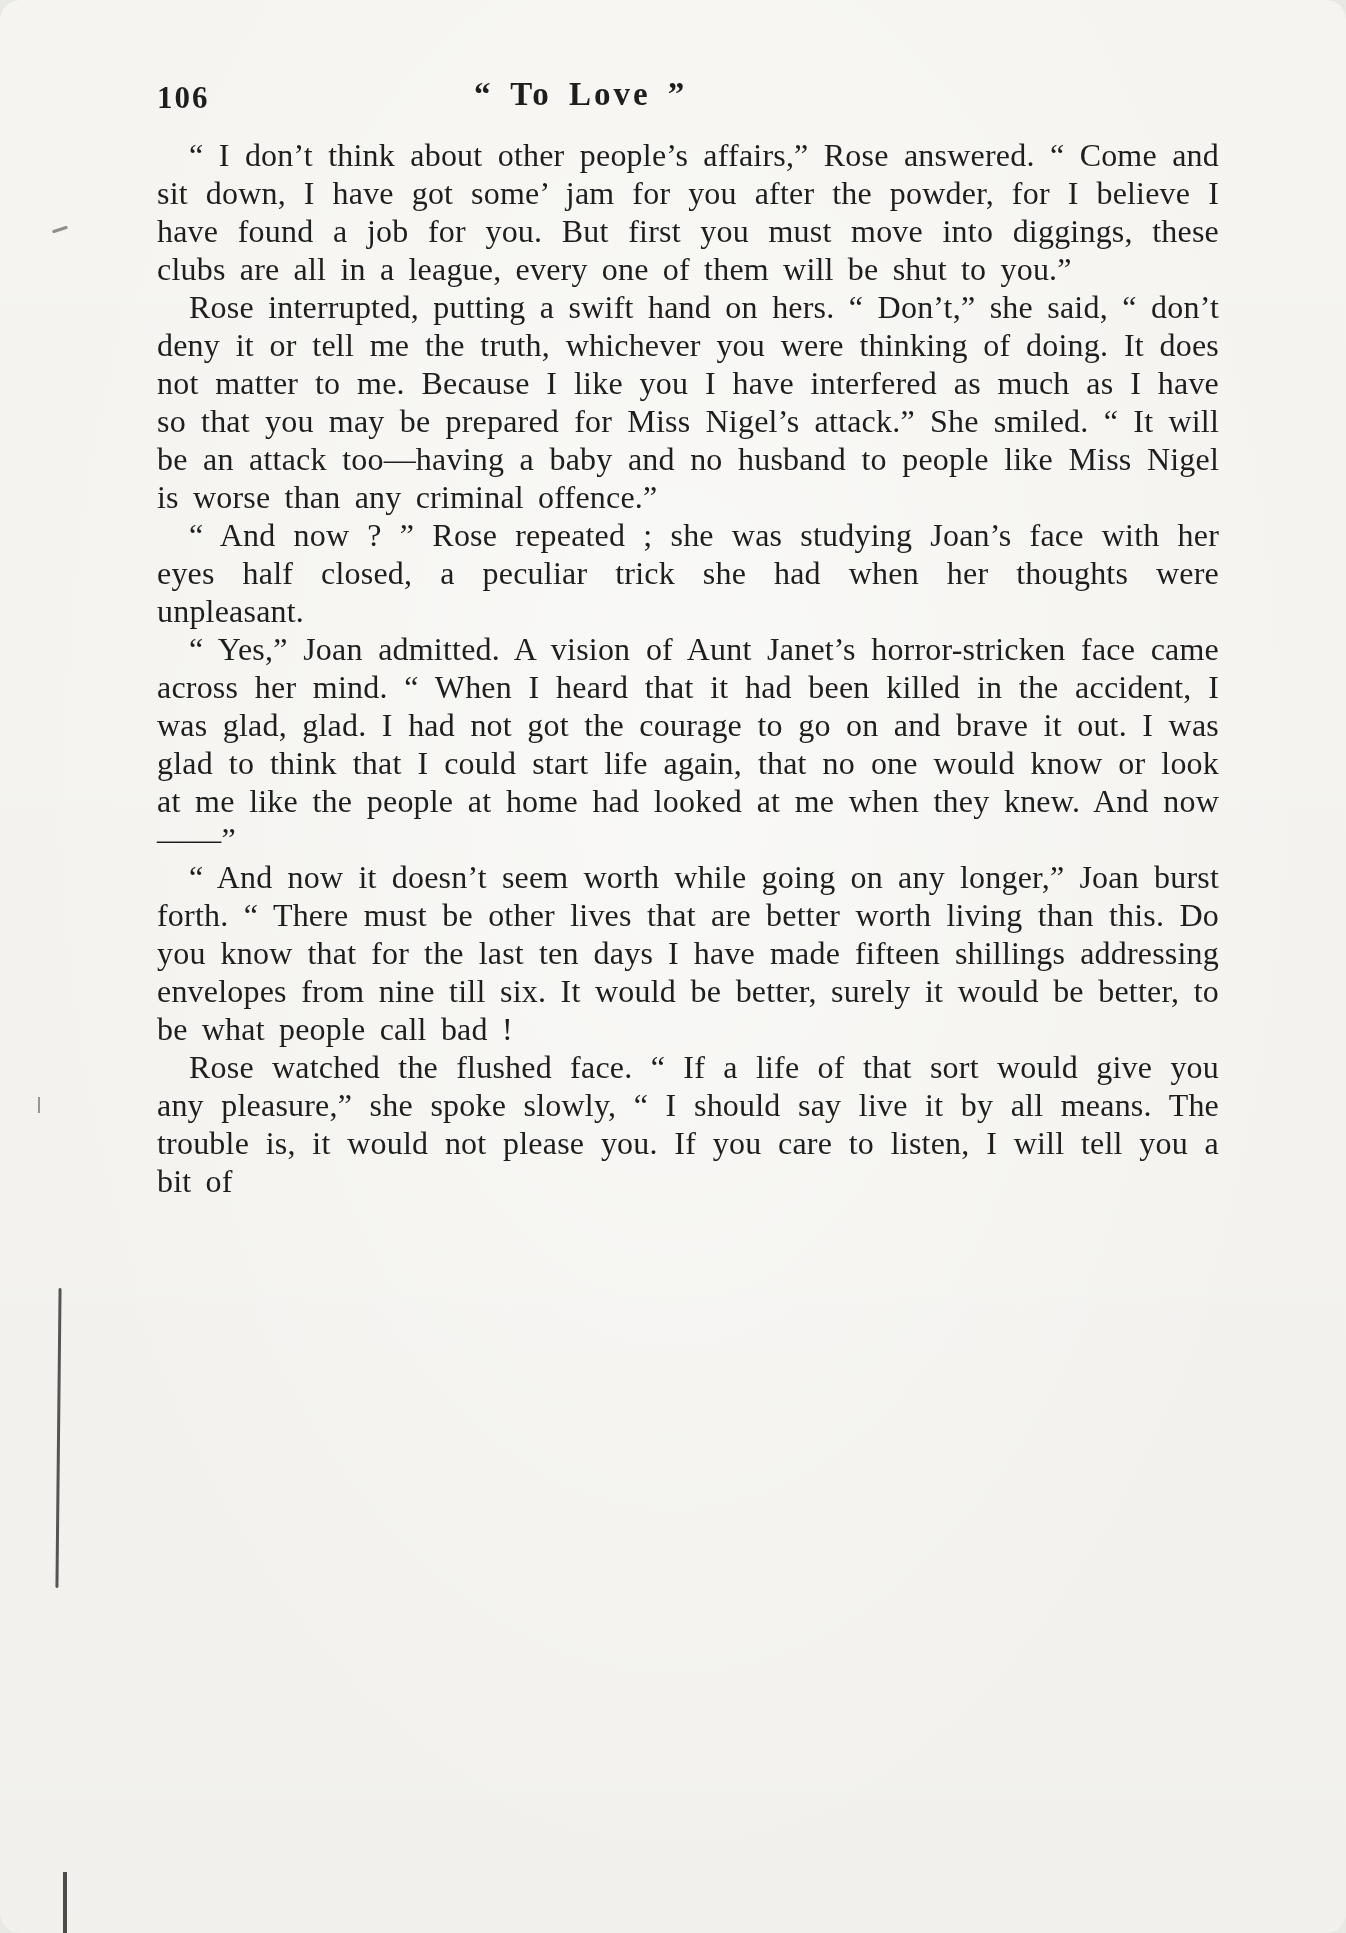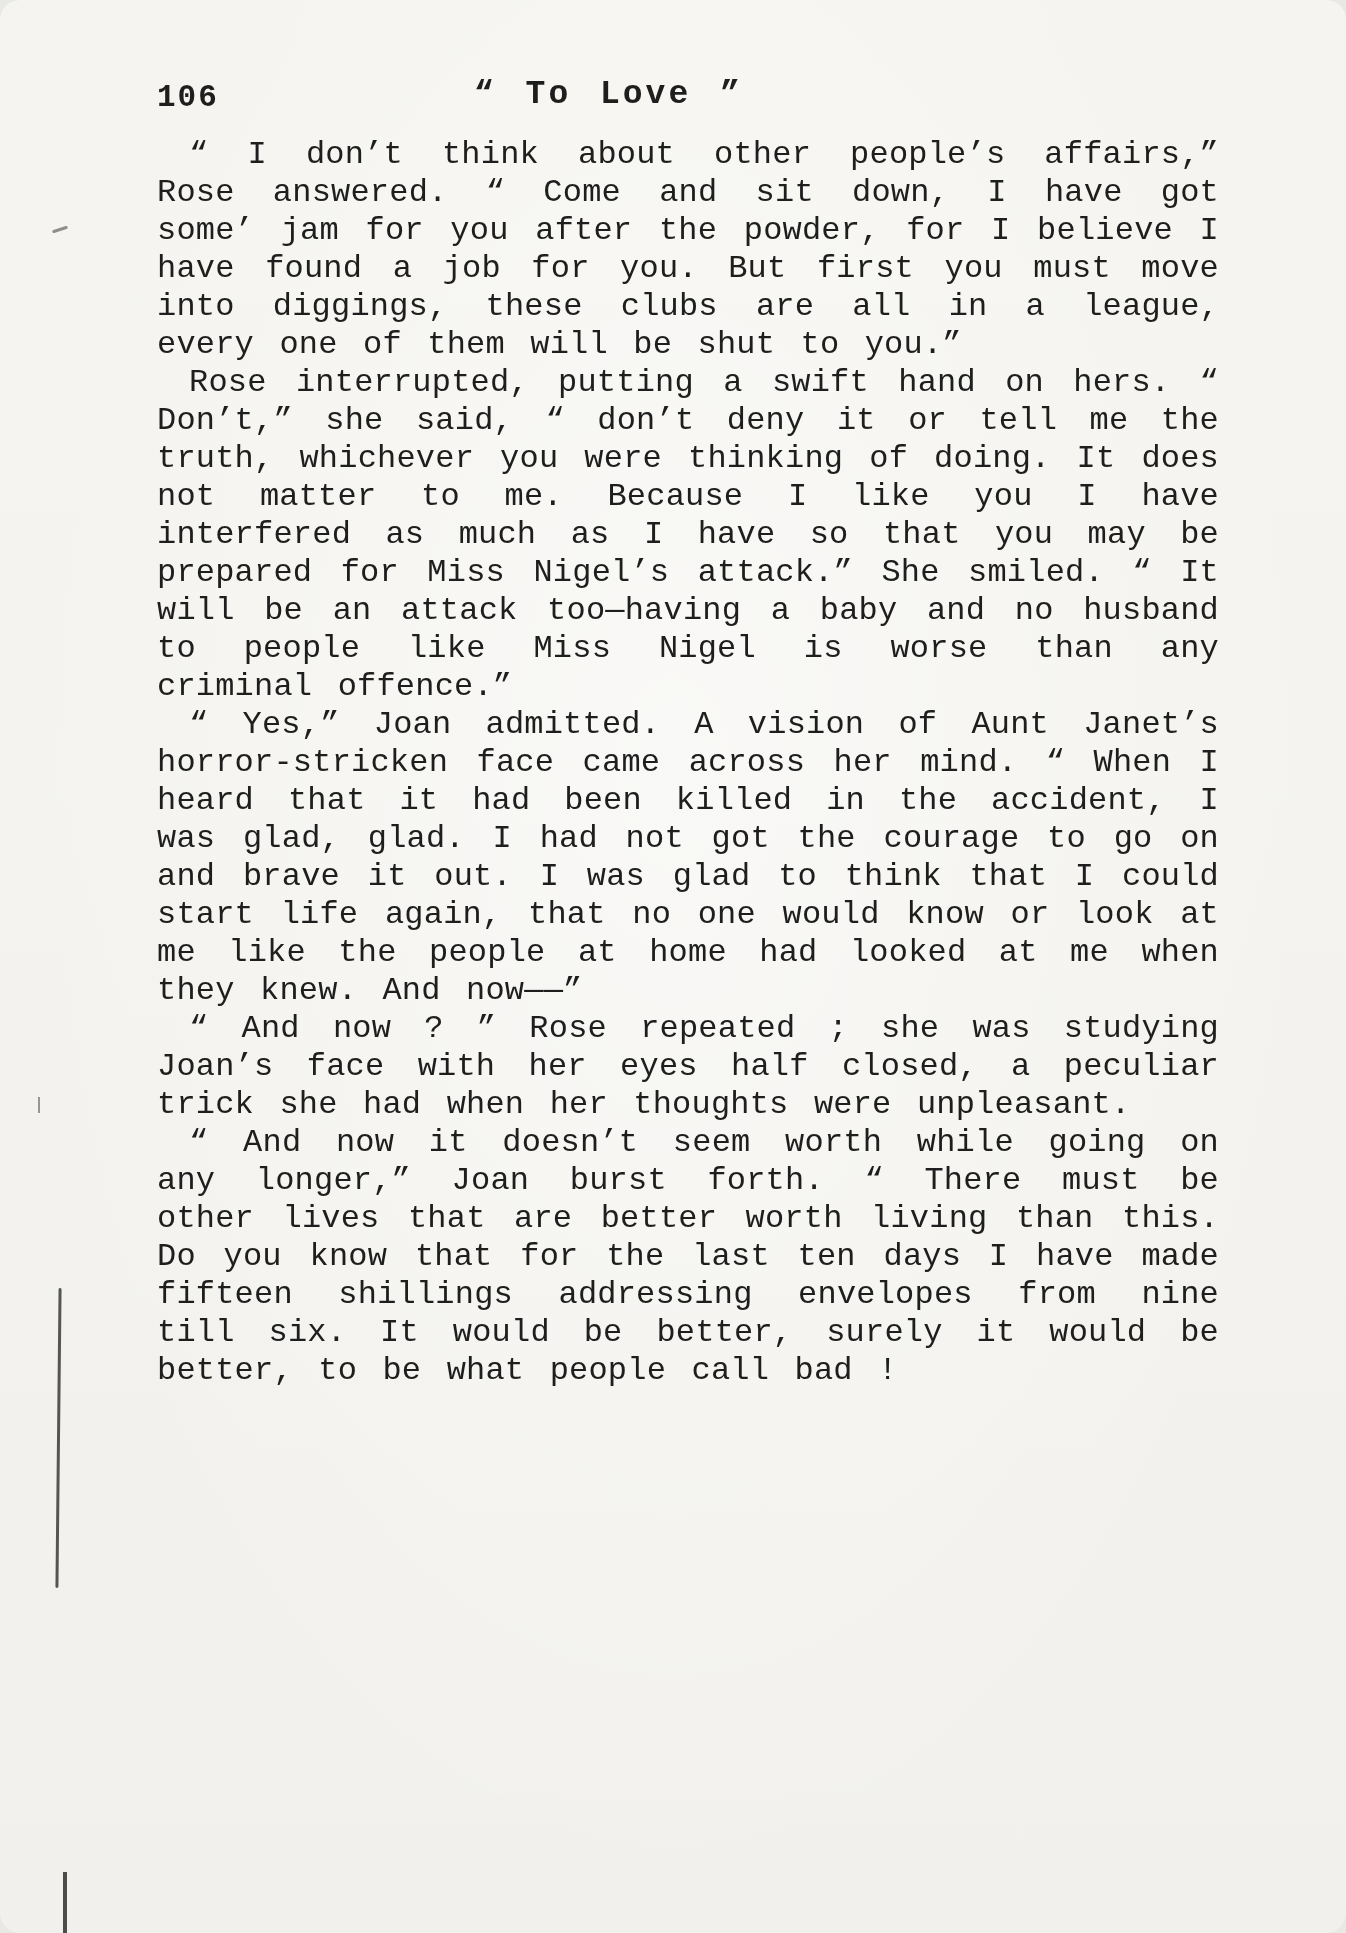--- a/index.html
+++ b/index.html
@@ -14,21 +14,21 @@
   .scan-page {
     position: relative;
     width: 1346px;
     height: 1933px;
     margin: 0 auto;
     background:
       radial-gradient(ellipse at 50% 40%, rgba(255,255,255,0.5), rgba(0,0,0,0) 70%),
       linear-gradient(180deg, rgba(0,0,0,0.015), rgba(0,0,0,0.03)),
       var(--paper);
     overflow: hidden;
-    font-family: Liberation Mono, monospace;
+    font-family: Liberation Serif, serif;
     color: var(--ink);
     border-radius: 20px;
   }
   .page-number {
     position: absolute;
     left: 157px;
     top: 80px;
     font-size: 31px;
     font-weight: bold;
     letter-spacing: 2px;
@@ -101,23 +101,24 @@
 
 <div class="scan-page">
 
   <span class="page-number">106</span>
 
   <span class="running-title">“ To Love ”</span>
 
   <div class="text-block" id="paragraphs">
       <p>“ I don’t think about other people’s affairs,” Rose answered.  “ Come and sit down, I have got some’ jam for you after the powder, for I believe I have found a job for you.  But first you must move into diggings, these clubs are all in a league, every one of them will be shut to you.”</p>
       <p>Rose interrupted, putting a swift hand on hers. “ Don’t,” she said, “ don’t deny it or tell me the truth, whichever you were thinking of doing.  It does not matter to me.  Because I like you I have interfered as much as I have so that you may be prepared for Miss Nigel’s attack.” She smiled.  “ It will be an attack too—having a baby and no husband to people like Miss Nigel is worse than any criminal offence.”</p>
+      <p>“ And now ? ” Rose repeated ;  she was studying Joan’s face with her eyes half closed, a peculiar trick she had when her thoughts were unpleasant.</p>
       <p>“ Yes,” Joan admitted.  A vision of Aunt Janet’s horror-stricken face came across her mind.  “ When I heard that it had been killed in the accident, I was glad, glad.  I had not got the courage to go on and brave it out.  I was glad to think that I could start life again, that no one would know or look at me like the people at home had looked at me when they knew.  And now——”</p>
-      <p>“ And now ? ” Rose repeated ;  she was studying Joan’s face with her eyes half closed, a peculiar trick she had when her thoughts were unpleasant.</p>
       <p>“ And now it doesn’t seem worth while going on any longer,” Joan burst forth.  “ There must be other lives that are better worth living than this.  Do you know that for the last ten days I have made fifteen shillings addressing envelopes from nine till six.  It would be better, surely it would be better, to be what people call bad !</p>
+      <p>Rose watched the flushed face.  “ If a life of that sort would give you any pleasure,” she spoke slowly, “ I should say live it by all means.  The trouble is, it would not please you.  If you care to listen, I will tell you a bit of</p>
     </div>
 
   <div class="artifact artifact-dash"></div>
 
   <div class="artifact artifact-tick"></div>
 
   <div class="artifact artifact-vline"></div>
 
   <div class="artifact artifact-vline2"></div>
 

